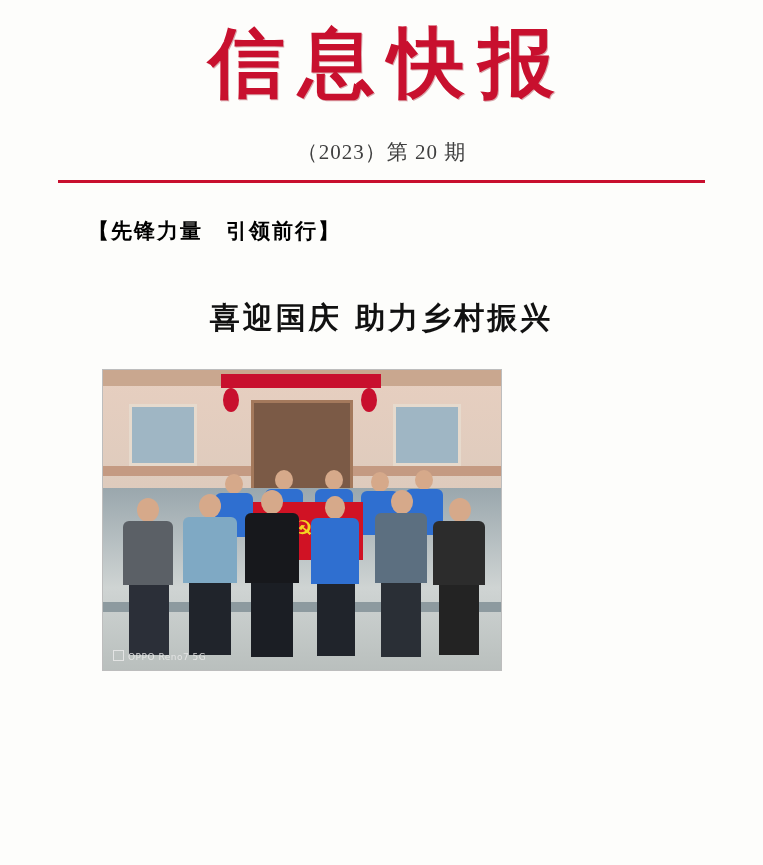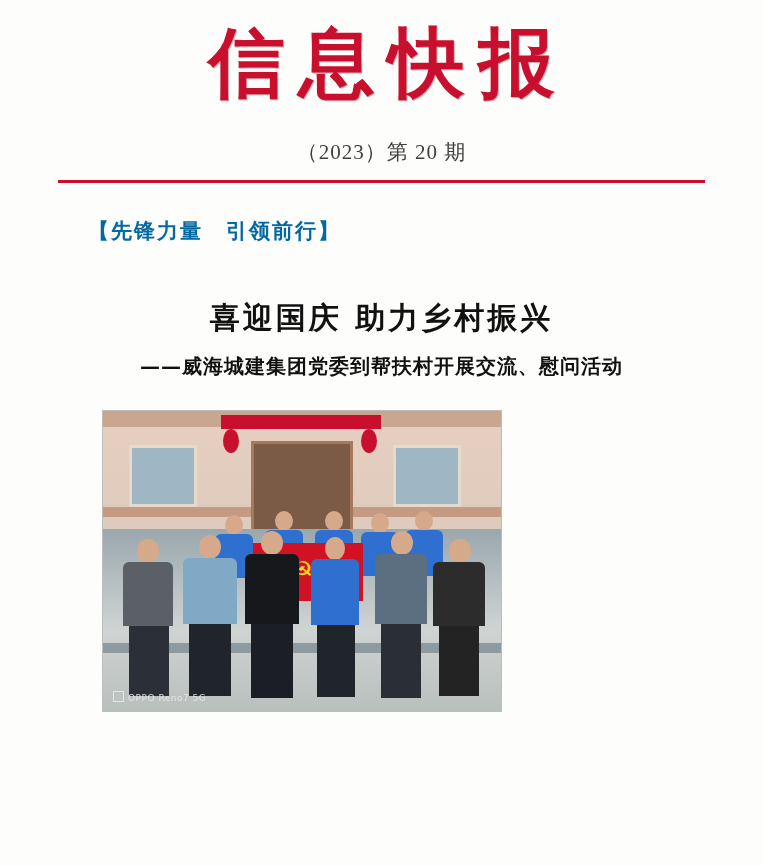--- a/index.html
+++ b/index.html
@@ -63,21 +63,21 @@
     height: 3px;
     background: #c8102e;
   }
 
   
   .section-tag {
     margin: 34px 0 0 88px;
     font-size: 21px;
     font-weight: 700;
     letter-spacing: 2px;
-    color: #0369a1;
+    color: #000000;
     font-family: "DejaVu Serif", serif;
   }
 
   
   .headline {
     margin-top: 53px;
     text-align: center;
     font-size: 30px;
     font-weight: 700;
     letter-spacing: 3px;
@@ -197,21 +197,20 @@
   <div class="masthead">
     <div class="masthead-title">信息快报</div>
     <div class="issue-line">（2023）第 20 期</div>
   </div>
 
   <div class="rule"></div>
 
   <div class="section-tag">【先锋力量　引领前行】</div>
 
   <div class="headline">喜迎国庆  助力乡村振兴</div>
-  <div class="subheadline">——威海城建集团党委到帮扶村开展交流、慰问活动</div>
 
   <div class="body-area">
 
     <div class="photo">
       <div class="ph-wall"></div>
       <div class="ph-roof"></div>
       <div class="ph-banner"></div>
       <div class="ph-lantern l1"></div>
       <div class="ph-lantern l2"></div>
       <div class="ph-band"></div>

